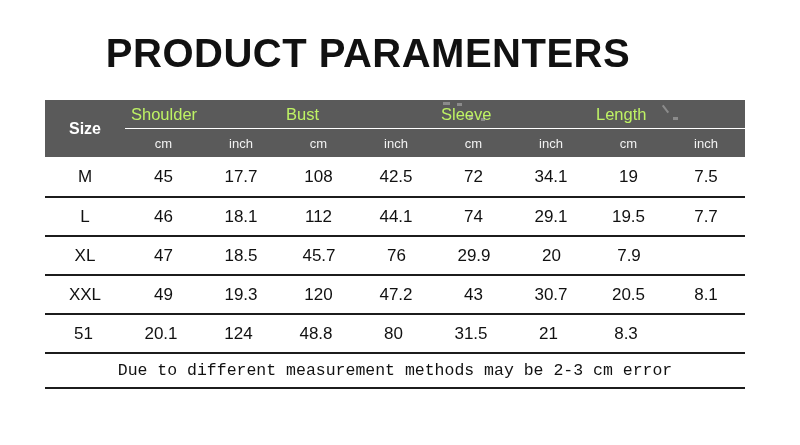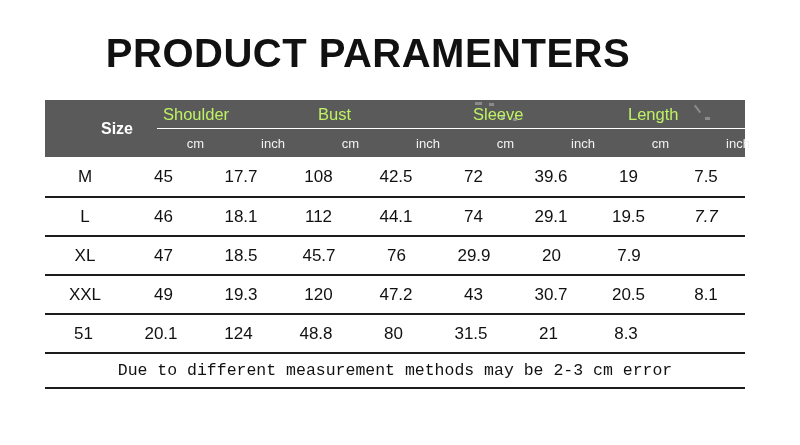--- a/index.html
+++ b/index.html
@@ -48,21 +48,20 @@
   .thead {
     background: #5a5a5a;
     color: #ffffff;
     position: relative;
     height: 57px;
   }
 
   .head-grid {
     display: flex;
     height: 57px;
-    padding-left: 32px;
   }
 
   
   .size-cell {
     width: 80px;
     flex: 0 0 80px;
     display: flex;
     align-items: center;
     justify-content: center;
     font-size: 16px;
@@ -217,34 +216,34 @@
     </div>
 
     <div class="tbody" id="tbody">
         <div class="row">
           <div class="cell size">M</div>
           <div class="cell" style="width: 77px; flex: 0 0 77px;">45</div>
           <div class="cell" style="width: 78px; flex: 0 0 78px;">17.7</div>
           <div class="cell" style="width: 77px; flex: 0 0 77px;">108</div>
           <div class="cell" style="width: 78px; flex: 0 0 78px;">42.5</div>
           <div class="cell" style="width: 77px; flex: 0 0 77px;">72</div>
-          <div class="cell" style="width: 78px; flex: 0 0 78px;">39.6</div>
+          <div class="cell" style="width: 78px; flex: 0 0 78px;">34.1</div>
           <div class="cell" style="width: 77px; flex: 0 0 77px;">19</div>
           <div class="cell" style="width: 78px; flex: 0 0 78px;">7.5</div>
         </div>
         <div class="row">
           <div class="cell size">L</div>
           <div class="cell" style="width: 77px; flex: 0 0 77px;">46</div>
           <div class="cell" style="width: 78px; flex: 0 0 78px;">18.1</div>
           <div class="cell" style="width: 77px; flex: 0 0 77px;">112</div>
           <div class="cell" style="width: 78px; flex: 0 0 78px;">44.1</div>
           <div class="cell" style="width: 77px; flex: 0 0 77px;">74</div>
           <div class="cell" style="width: 78px; flex: 0 0 78px;">29.1</div>
           <div class="cell" style="width: 77px; flex: 0 0 77px;">19.5</div>
-          <div class="cell" style="width: 78px; flex: 0 0 78px; font-style: italic;">7.7</div>
+          <div class="cell" style="width: 78px; flex: 0 0 78px;">7.7</div>
         </div>
         <div class="row">
           <div class="cell size">XL</div>
           <div class="cell" style="width: 77px; flex: 0 0 77px;">47</div>
           <div class="cell" style="width: 78px; flex: 0 0 78px;">18.5</div>
           <div class="cell" style="width: 78px; flex: 0 0 78px;">45.7</div>
           <div class="cell" style="width: 77px; flex: 0 0 77px;">76</div>
           <div class="cell" style="width: 78px; flex: 0 0 78px;">29.9</div>
           <div class="cell" style="width: 77px; flex: 0 0 77px;">20</div>
           <div class="cell" style="width: 78px; flex: 0 0 78px;">7.9</div>

